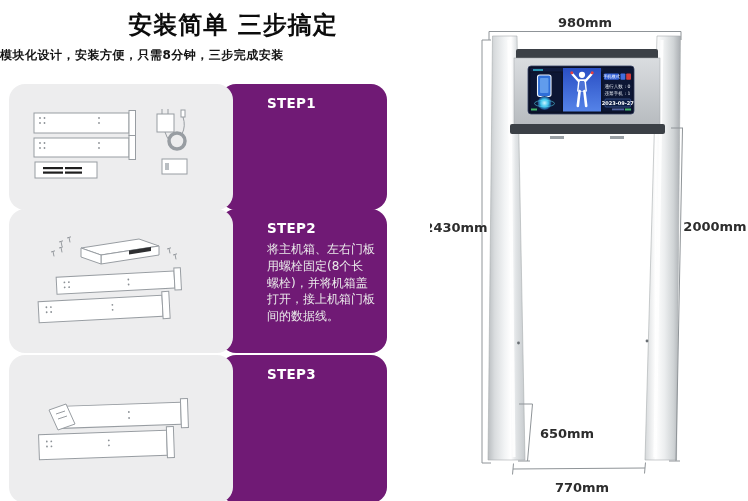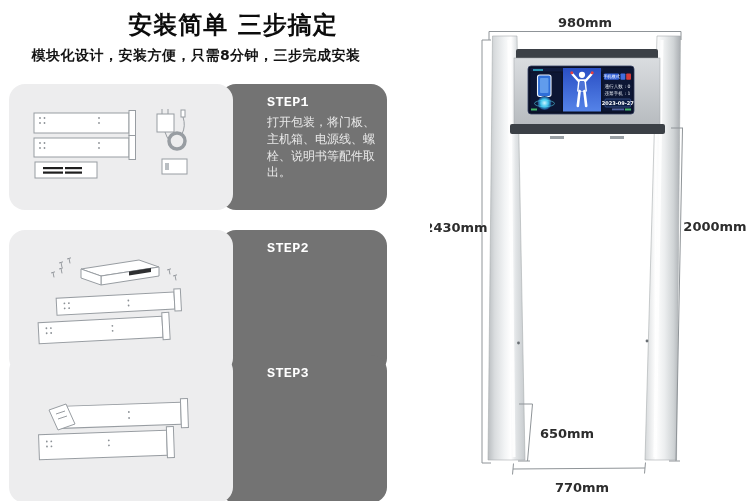--- a/index.html
+++ b/index.html
@@ -5,53 +5,51 @@
   html,body{margin:0;padding:0;}
   body{
     width:748px;height:501px;background:#ffffff;position:relative;overflow:hidden;
     font-family:"DejaVu Sans","Liberation Sans",sans-serif;
   }
   .title{
     position:absolute;top:9px;left:0;width:392px;text-align:center;
     font-size:24px;font-weight:bold;color:#0c0c0c;letter-spacing:1px;padding-left:37px;
   }
   .subtitle{
-    position:absolute;top:47px;left:0;width:392px;text-align:center;
-    font-size:14px;font-weight:bold;color:#141414;letter-spacing:0.5px;
+    position:absolute;top:47px;left:0;width:392px;text-align:left;
+    font-size:12px;font-weight:bold;color:#141414;letter-spacing:0.5px;
   }
   .step-card{position:absolute;left:9px;width:378px;}
   #card1{top:84px;height:126px;}
-  #card2{top:230px;height:144px;}
+  #card2{top:209px;height:144px;}
   #card3{top:355px;height:148px;}
   .card-dark{
-    position:absolute;left:211px;right:0;top:0;bottom:0;background:#737373;
+    position:absolute;left:211px;right:0;top:0;bottom:0;background:#701a75;
     border-radius:16px;color:#efefef;box-sizing:border-box;
     padding:11px 12px 0 47px;
-    font-family:Liberation Mono, monospace;
   }
   .card-light{
     position:absolute;left:0;top:0;width:224px;height:100%;background:#ededee;
     border-radius:16px;z-index:2;overflow:hidden;
   }
   .card-light svg{display:block;width:100%;height:100%;}
   .step-label{margin:0 0 5px 0;font-size:13.5px;font-weight:bold;color:#ffffff;letter-spacing:0.3px;}
   .step-text{margin:0;font-size:12px;line-height:1.4;color:#eaeaea;}
   .gate{position:absolute;left:430px;top:0;width:318px;height:477px;}
   .gate svg{display:block;}
 </style>
 </head>
 <body>
 
 <div class="title">安装简单 三步搞定</div>
 <div class="subtitle">模块化设计，安装方便，只需8分钟，三步完成安装</div>
 
 <div class="step-card" id="card1">
   <div class="card-dark">
     <p class="step-label">STEP1</p>
-    <p class="step-text">打开包装，将门板、主机箱、电源线、螺栓、说明书等配件取出。</p>
   </div>
   <div class="card-light">
     <svg viewBox="0 0 224 126">
       <g stroke="#989da2" fill="#ffffff" stroke-width="1">
         <rect x="25" y="29" width="95" height="20"></rect>
         <rect x="120" y="26.5" width="6.5" height="25"></rect>
         <rect x="25" y="54" width="95" height="19"></rect>
         <rect x="120" y="51.5" width="6.5" height="24"></rect>
         <rect x="26" y="78" width="62" height="16"></rect>
         <rect x="148" y="30" width="17" height="18"></rect>
@@ -84,20 +82,21 @@
           <rect x="56" y="87.5" width="17" height="2.2"></rect>
       </g>
       <rect x="156" y="79" width="4" height="7" fill="#b9bec2"></rect>
     </svg>
   </div>
 </div>
 
 <div class="step-card" id="card2">
   <div class="card-dark">
     <p class="step-label">STEP2</p>
+    <p class="step-text">将主机箱、左右门板用螺栓固定(8个长螺栓)，并将机箱盖打开，接上机箱门板间的数据线。</p>
   </div>
   <div class="card-light">
     <svg viewBox="0 0 224 118">
       <g stroke="#989da2" fill="#ffffff" stroke-width="1">
         <polygon points="72,26 130,17 150,24 92,33"></polygon>
         <polygon points="92,33 150,24 150,33 92,42"></polygon>
         <polygon points="72,26 92,33 92,42 72,35"></polygon>
       </g>
       <polygon points="120,28.5 142,25 142,29 120,32.5" fill="#2e2f31"></polygon>
       <g stroke="#8c9196" stroke-width="0.9" fill="none">

